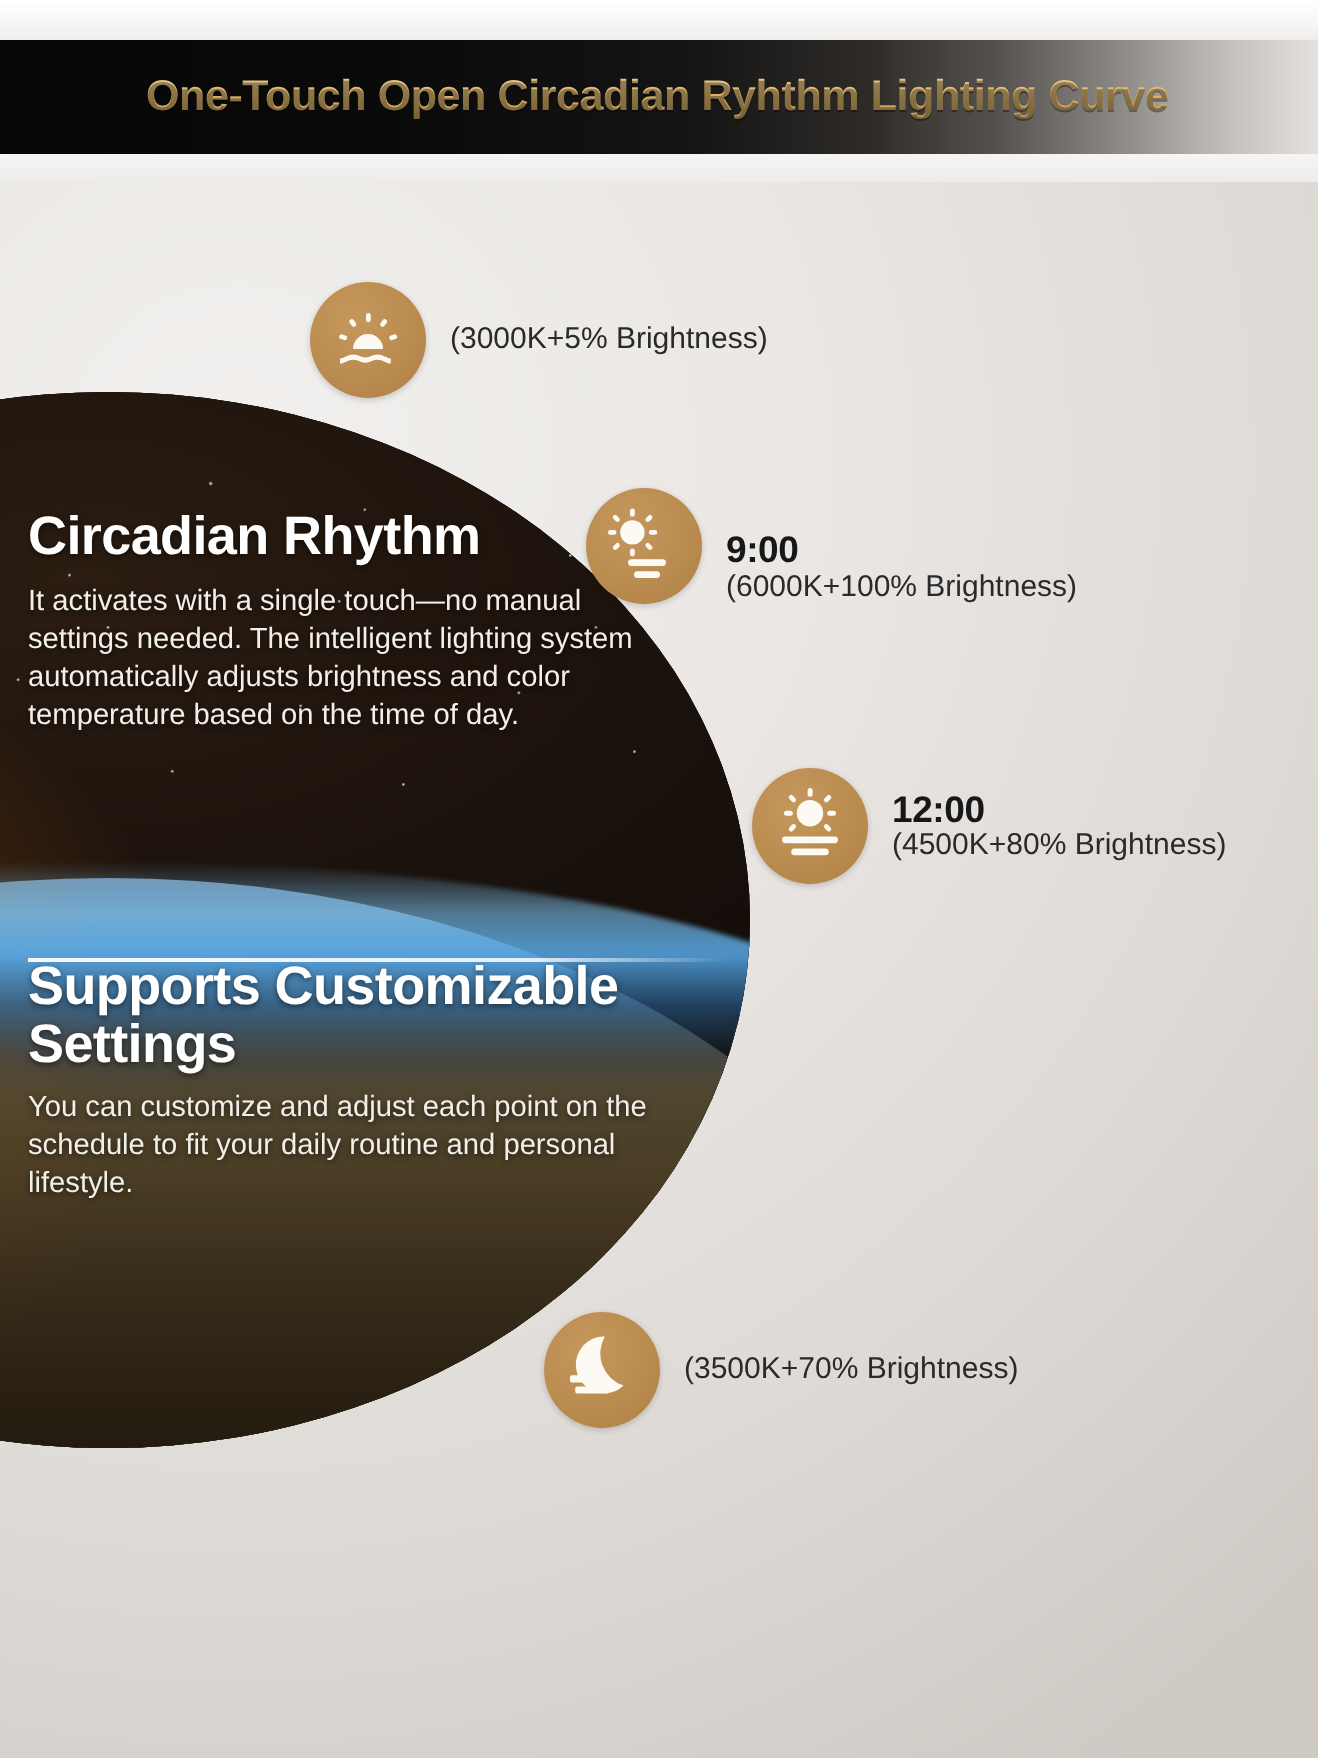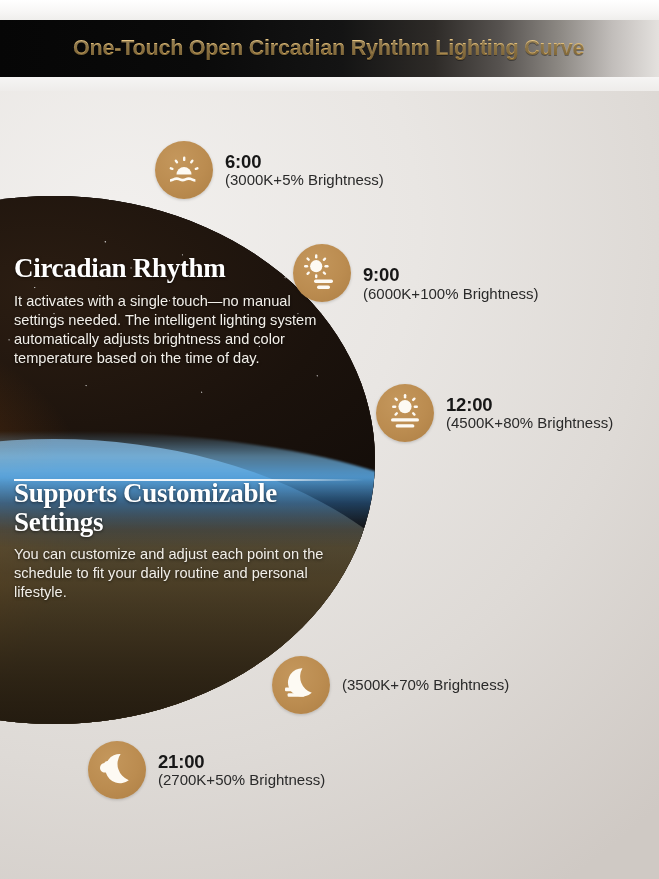--- a/index.html
+++ b/index.html
@@ -186,21 +186,20 @@
   #block-circadian { left: 281px; top: 58px; width: 330px; }
   #block-settings  { left: 281px; top: 283px; width: 346px; }
 
   .hero-h {
     color: #ffffff;
     font-size: 27px;
     font-weight: bold;
     line-height: 1.06;
     letter-spacing: -0.3px;
     text-shadow: 0 1px 3px rgba(0,0,0,0.55);
-    font-family: Liberation Serif, serif;
   }
   .hero-p {
     margin-top: 9px;
     color: #f2efe9;
     font-size: 14.6px;
     line-height: 1.30;
     text-shadow: 0 1px 3px rgba(0,0,0,0.6);
   }
 
   #hero-divider {
@@ -298,21 +297,20 @@
           <rect x="19" y="6.5" width="2.4" height="4.6" rx="1.2"></rect>
           <rect x="11.2" y="9.4" width="2.4" height="4.2" rx="1.2" transform="rotate(-38 12.4 11.5)"></rect>
           <rect x="26.6" y="9.4" width="2.4" height="4.2" rx="1.2" transform="rotate(38 27.8 11.5)"></rect>
           <rect x="6.4" y="16.6" width="2.4" height="4" rx="1.2" transform="rotate(-72 7.6 18.6)"></rect>
           <rect x="31.4" y="16.6" width="2.4" height="4" rx="1.2" transform="rotate(72 32.6 18.6)"></rect>
           <path d="M6 29.2c2.4 0 3.6-1.9 6.8-1.9 2.5 0 3.5 1.5 5.9 1.5s3.4-1.5 5.9-1.5c3.2 0 4.4 1.9 6.8 1.9v2.6c-2.4 0-3.6-1.9-6.8-1.9-2.5 0-3.5 1.5-5.9 1.5s-3.4-1.5-5.9-1.5c-3.2 0-4.4 1.9-6.8 1.9z"></path>
         </g>
       </svg>
     </div>
     <div class="entry-text">
-      <div class="entry-time">6:00</div>
       <div class="entry-sub">(3000K+5% Brightness)</div>
     </div>
   </div>
 
   <div class="entry" id="entry-1">
     <div class="entry-icon">
       <svg width="42" height="42" viewBox="0 0 42 42" fill="none">
         <g fill="#fdfaf3">
           <circle cx="15.2" cy="14.2" r="6.1"></circle>
           <rect x="14" y="2.2" width="2.4" height="4.2" rx="1.2"></rect>
@@ -366,28 +364,14 @@
           <rect x="5.0" y="23.6" width="17.0" height="3.6" rx="1.0"></rect>
           <rect x="7.6" y="29.2" width="17.0" height="3.6" rx="1.0"></rect>
         </g>
       </svg>
     </div>
     <div class="entry-text">
       <div class="entry-sub">(3500K+70% Brightness)</div>
     </div>
   </div>
 
-  <div class="entry" id="entry-5">
-    <div class="entry-icon">
-      <svg width="42" height="42" viewBox="0 0 42 42" fill="none">
-        <g fill="#fdfaf3">
-          <path d="M24.6 5.0a14.6 14.6 0 1 0 8.2 26.2A17.4 17.4 0 0 1 24.6 5.0z"></path>
-          <path d="M11.6 12.0c2.4 0 4.3 1.7 4.9 3.9 1.9.2 3.3 1.8 3.3 3.8 0 2.1-1.7 3.9-3.8 3.9H8.8C6.2 23.6 4 21.5 4 18.8c0-2.5 1.9-4.6 4.3-4.8.6-1.2 1.8-2 3.3-2z"></path>
-        </g>
-      </svg>
-    </div>
-    <div class="entry-text">
-      <div class="entry-time">21:00</div>
-      <div class="entry-sub">(2700K+50% Brightness)</div>
-    </div>
-  </div>
 
 </div>
 
 </body></html>

